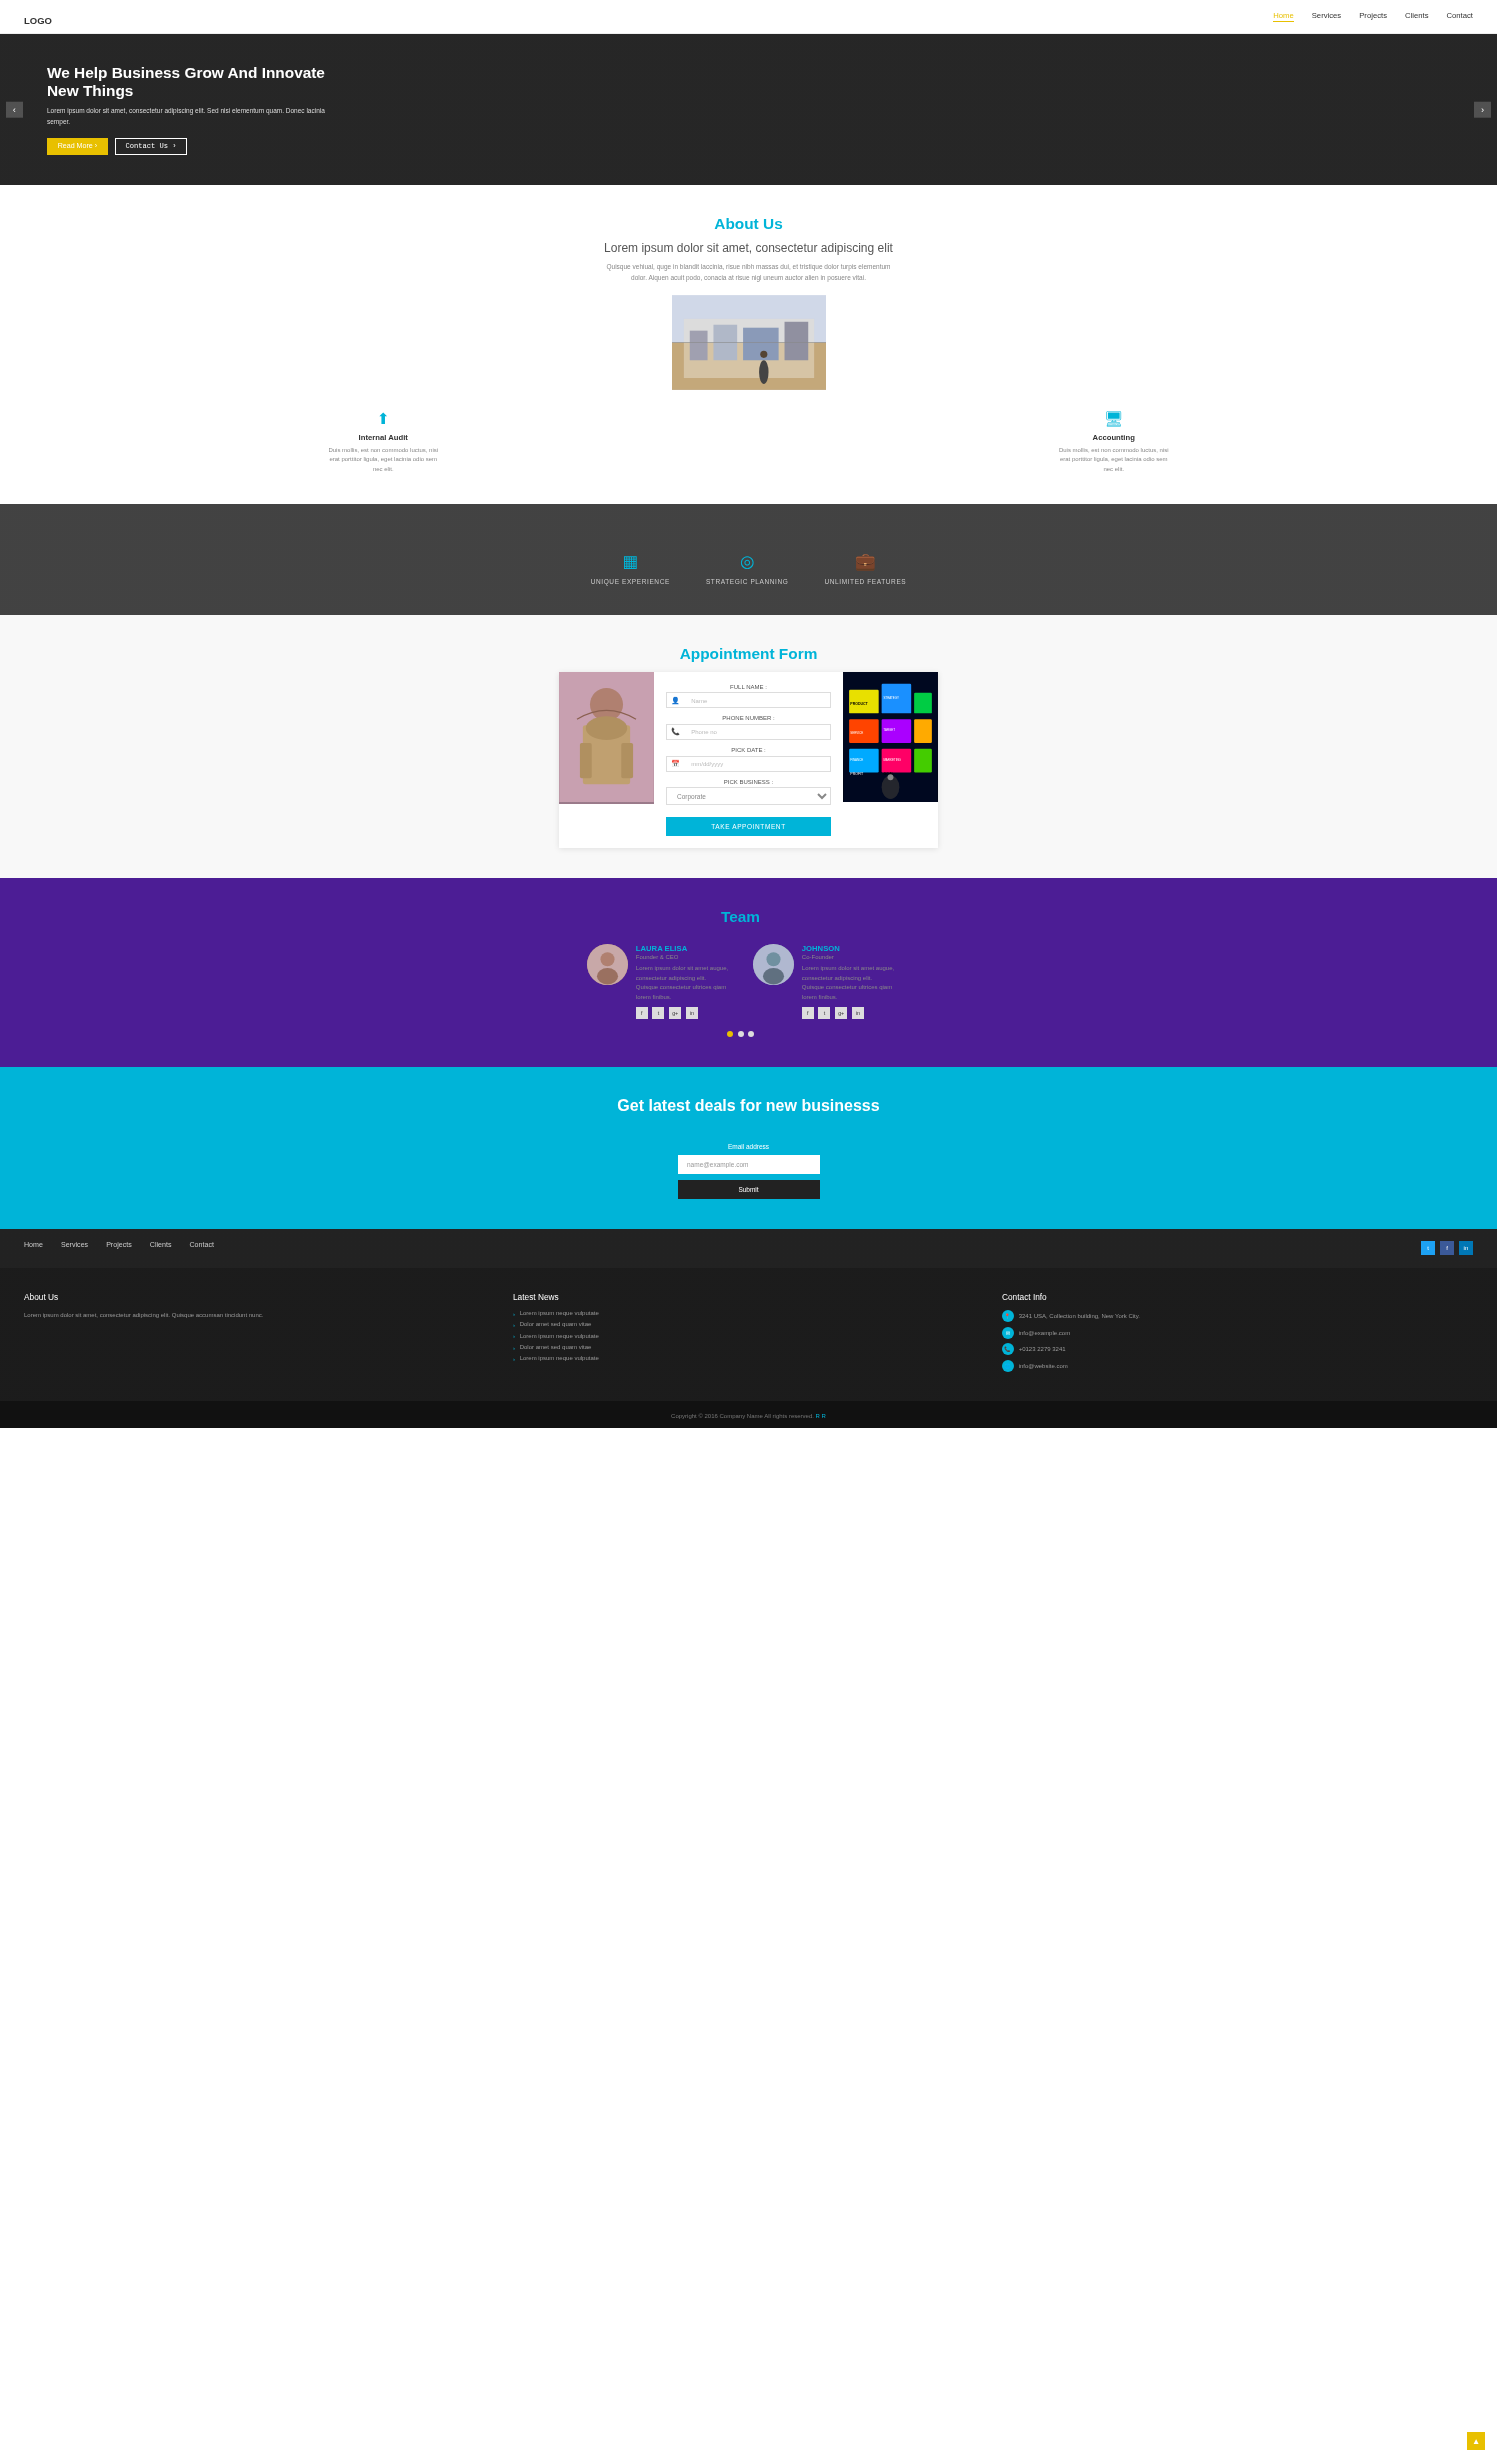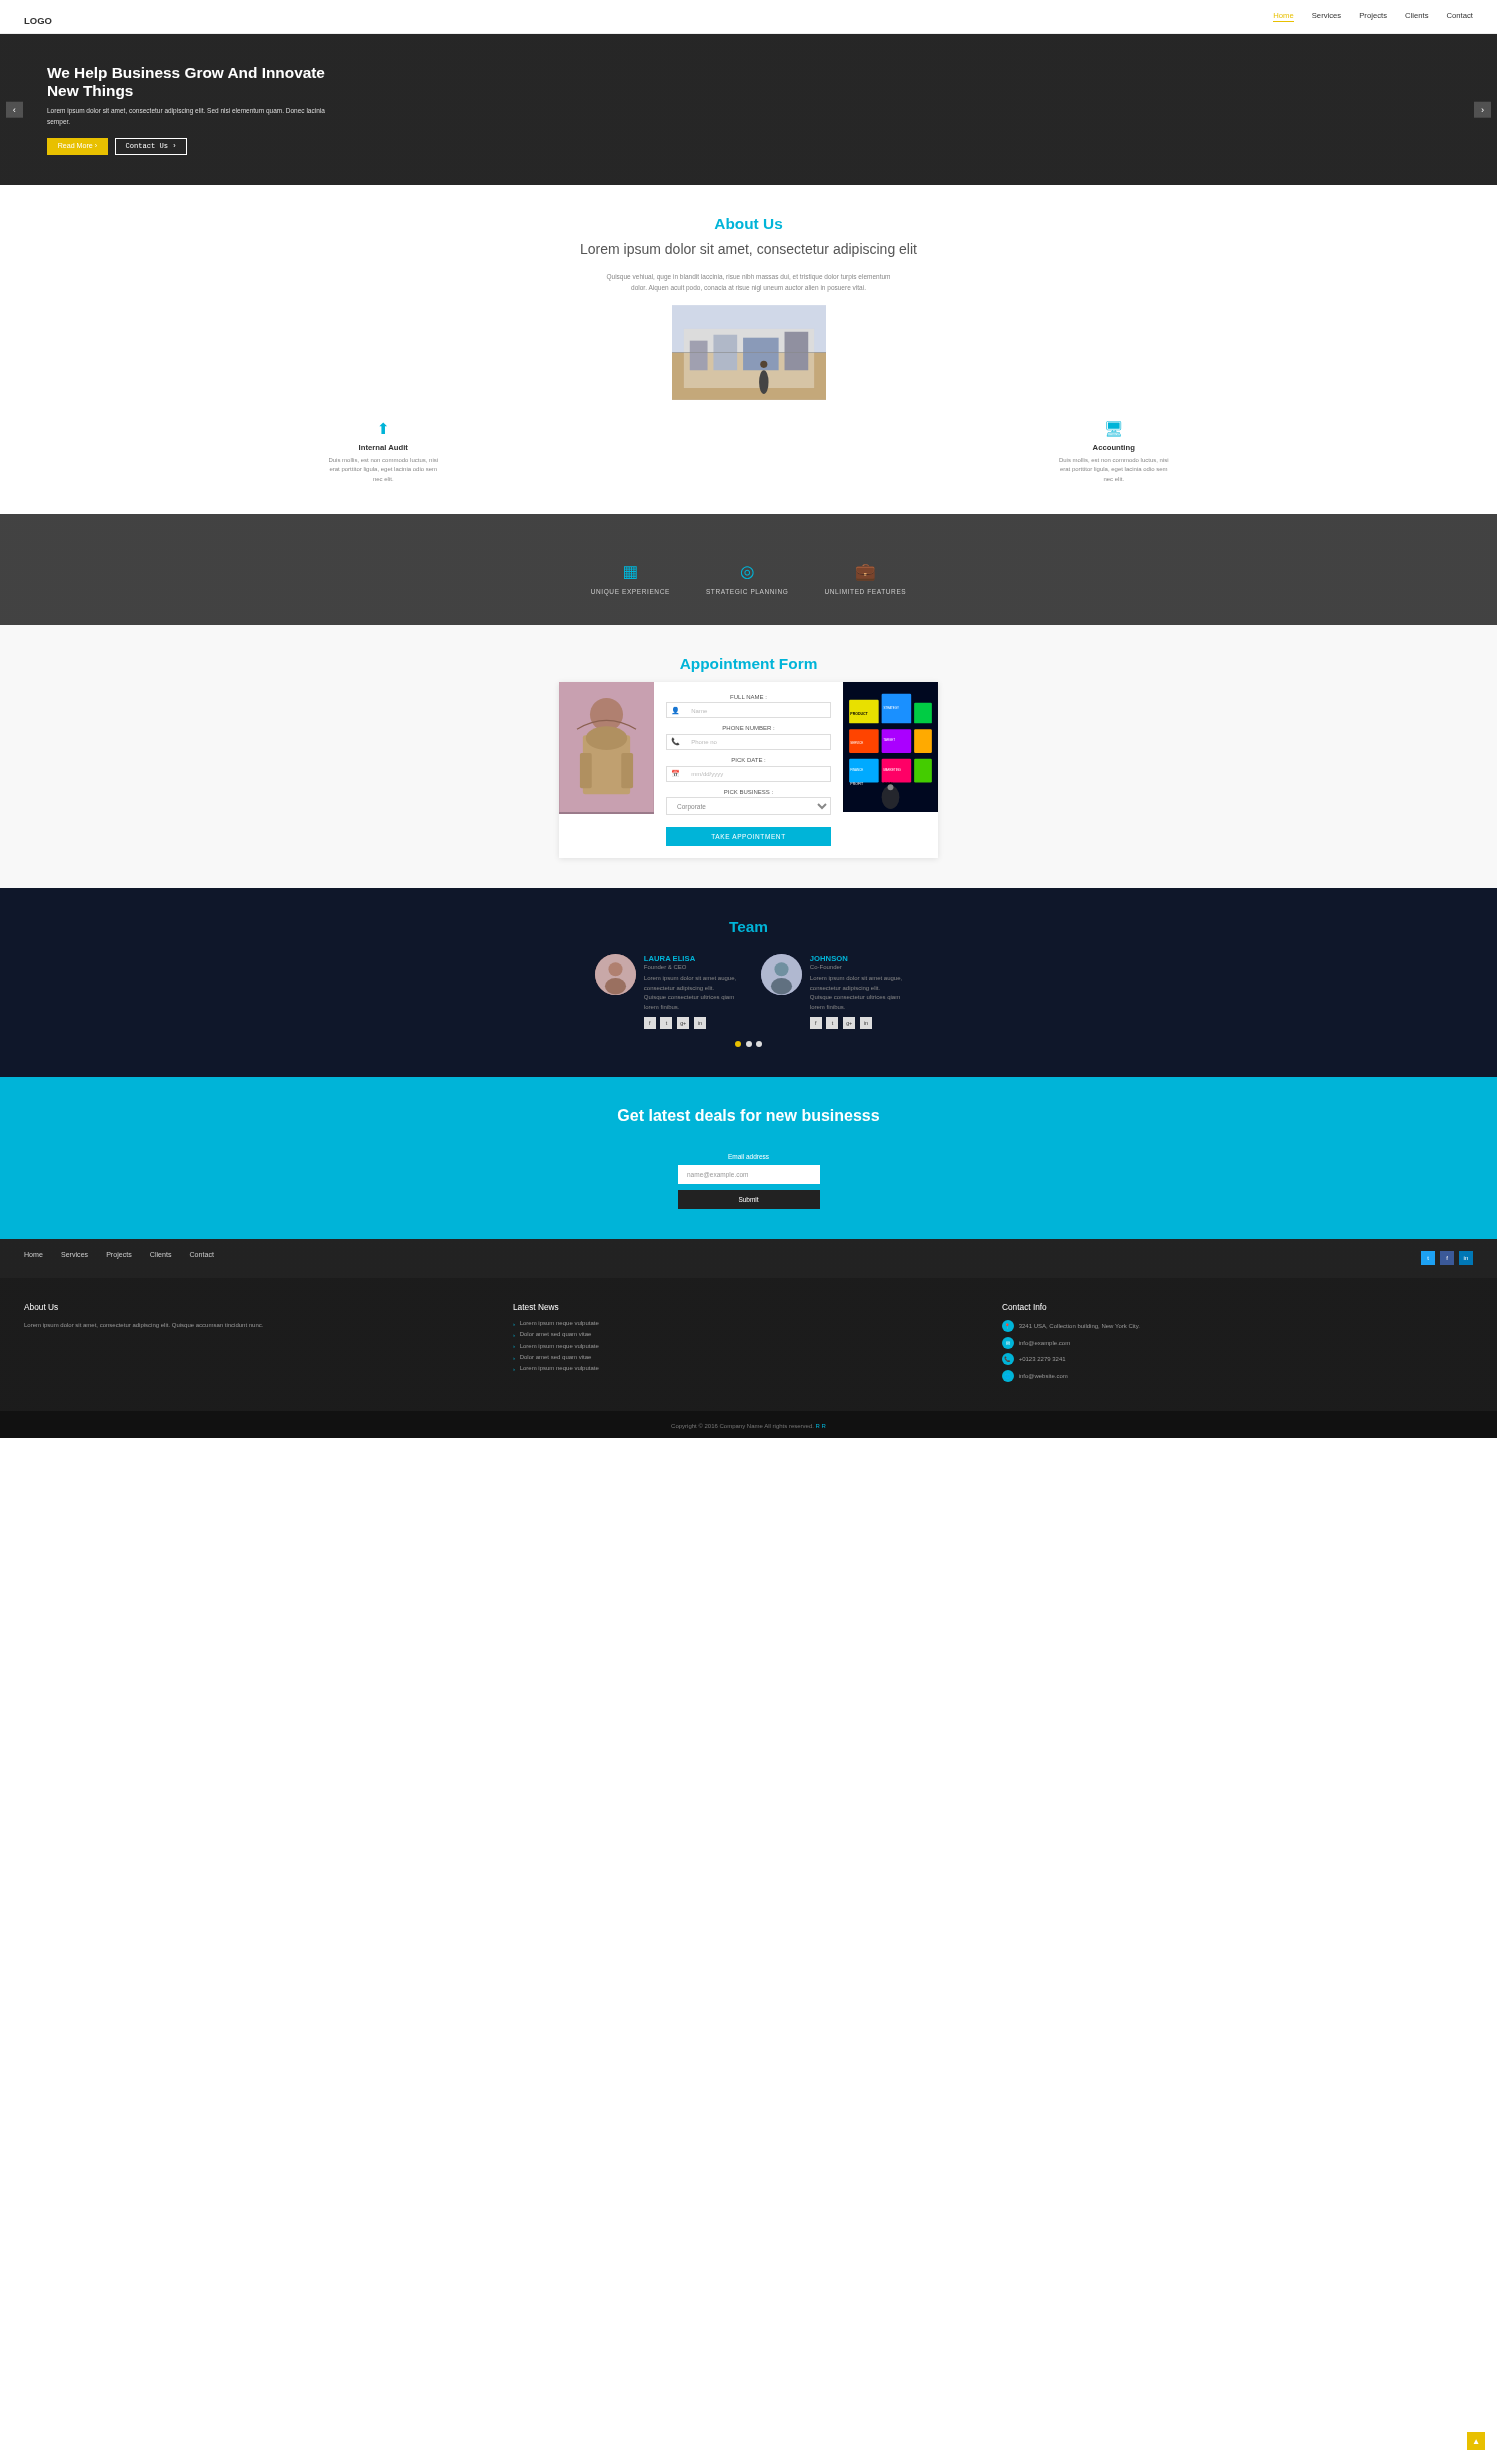--- a/index.html
+++ b/index.html
@@ -40,21 +40,21 @@
       position: absolute; top: 50%; transform: translateY(-50%);
       background: rgba(255,255,255,0.2); color: #fff; border: none;
       width: 16.6px; height: 16.6px; font-size: 9.5px; cursor: pointer; z-index: 3;
     }
     .hero-arrow-left { left: 6px; }
     .hero-arrow-right { right: 6px; }
 
     
     section { padding: 30px 24px; text-align: center; }
     .section-title { color: #00b4d8; font-size: 15.4px; margin-bottom: 8.3px; }
-    .section-subtitle { color: #555; font-size: 14px; margin-bottom: 14px; }
+    .section-subtitle { color: #555; font-size: 12px; margin-bottom: 6px; }
     .section-desc { color: #888; font-size: 6.5px; line-height: 1.7; max-width: 296px; margin: 0 auto 12px; }
 
     
     .about-section { background: #fff; }
     .about-image-container { max-width: 154px; margin: 12px auto; }
     .about-cards { display: flex; justify-content: space-around; margin-top: 18px; flex-wrap: wrap; gap: 12px; }
     .about-card { text-align: center; flex: 1; min-width: 83px; max-width: 119px; }
     .about-card-icon { font-size: 15.4px; color: #00b4d8; margin-bottom: 4.7px; }
     .about-card-title { font-size: 7.7px; font-weight: bold; color: #333; margin-bottom: 3.6px; }
     .about-card-text { font-size: 6px; color: #888; line-height: 1.6; }
@@ -100,21 +100,21 @@
       width: 100%; padding: 3.6px 6px; border: 0.6px solid #ddd;
       font-size: 6.5px; color: #888; background: #fff;
     }
     .btn-appointment {
       width: 100%; background: #00b4d8; color: #fff;
       border: none; padding: 6px; font-size: 6.5px; cursor: pointer;
       text-transform: uppercase; letter-spacing: 0.6px; margin-top: 4.7px;
     }
 
     
-    .team-section { background: #0f172a; }
+    .team-section { background: #4c1d95; padding-left: 8px; }
     .team-cards { display: flex; justify-content: center; gap: 24px; margin-top: 18px; flex-wrap: wrap; }
     .team-card { text-align: left; max-width: 142px; display: flex; gap: 8.3px; align-items: flex-start; }
     .team-avatar {
       width: 41px; height: 41px; border-radius: 50%;
       flex-shrink: 0;
     }
     .team-avatar-1 { background: radial-gradient(circle, #c8a0a0, #8a5555); }
     .team-avatar-2 { background: radial-gradient(circle, #b0b0c8, #555588); }
     .team-info { flex: 1; }
     .team-name { font-size: 7.7px; color: #00b4d8; font-weight: bold; margin-bottom: 1.2px; }

